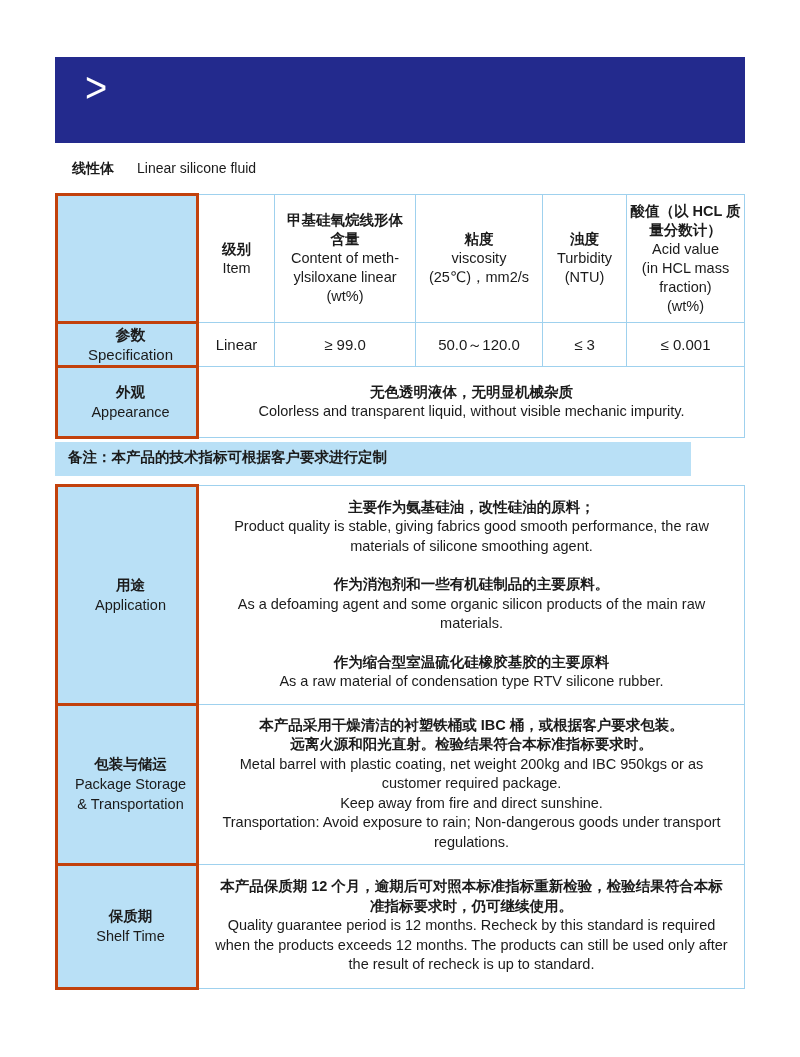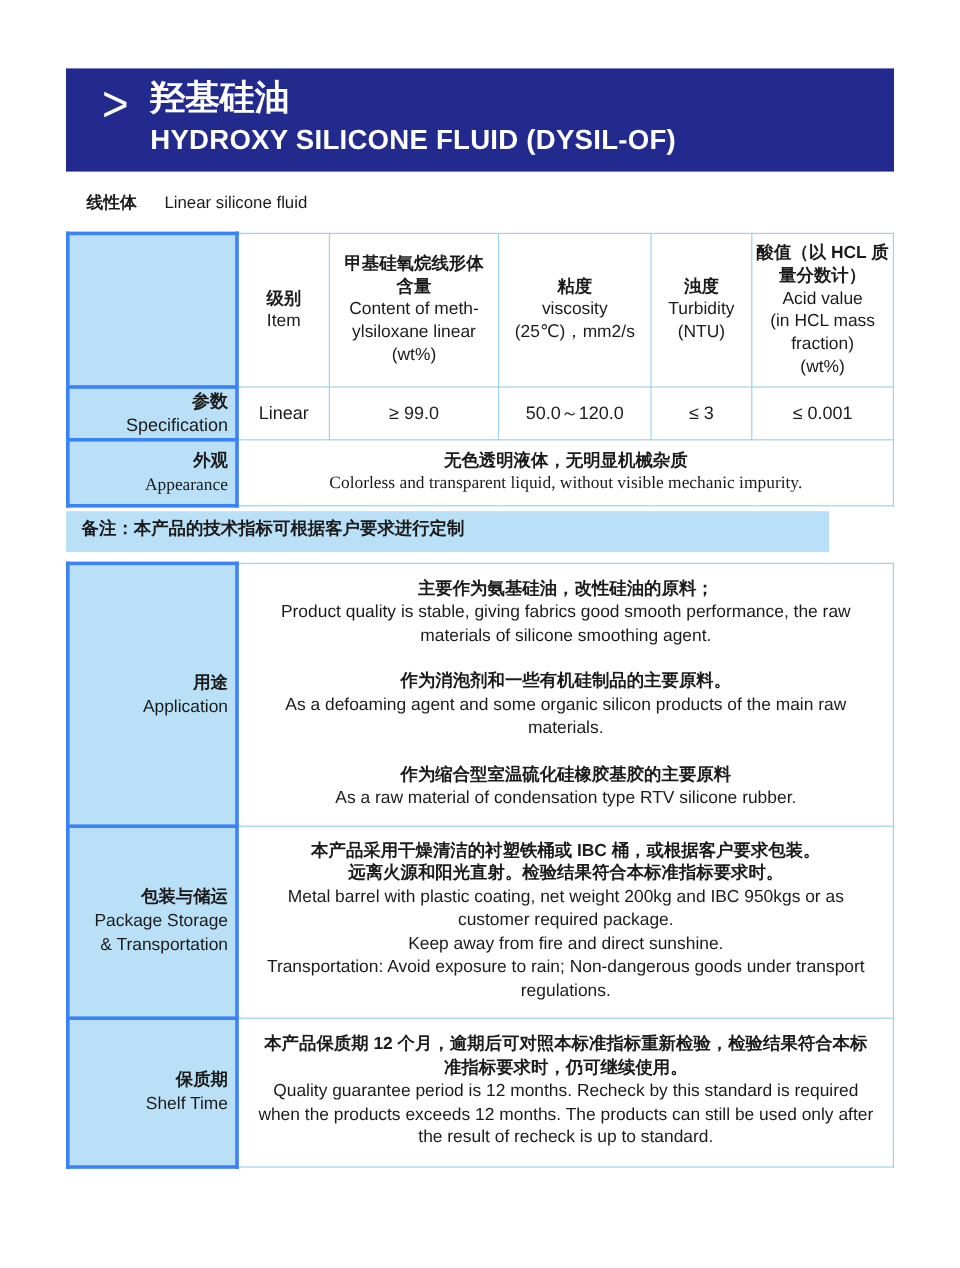--- a/index.html
+++ b/index.html
@@ -9,48 +9,44 @@
         background:#232a8d;color:#fff;display:flex;align-items:flex-start;box-sizing:border-box;}
   .chevron{font-size:38px;line-height:1;margin:12px 0 0 30px;font-weight:400;transform:scaleY(1.1);}
   .band-text{margin-left:18px;}
   .title-zh{font-size:29px;font-weight:700;margin-top:8px;line-height:1.2;}
   .title-en{font-size:23px;font-weight:700;margin-top:3px;letter-spacing:0.2px;}
   .subtitle{position:absolute;left:72px;top:160px;font-size:14px;}
   .subtitle .zh{font-weight:700;margin-right:23px;}
   .sheet{position:absolute;left:55px;top:193px;width:688px;}
   table.spec{border-collapse:collapse;width:688px;table-layout:fixed;font-size:14.5px;}
   table.spec td{vertical-align:middle;box-sizing:border-box;}
-  td.lbl{background:#b9e0f6;border:3px solid #3b82f6;padding:0 6px 0 13px;
-         text-align:right;line-height:20px;}
+  td.lbl{background:#b9e0f6;border:3px solid #c2410c;padding:0 6px 0 13px;
+         text-align:center;line-height:20px;}
   td.c{background:#ffffff;border:1px solid #9fd1ee;text-align:center;line-height:19px;}
   td.c.left{text-align:center;padding:8px 14px;}
   tr.r-head{height:128px;}
   tr.r-spec{height:44px;font-size:15px;}
-  tr.r-appear{height:55px;font-family:Liberation Serif, serif;}
+  tr.r-appear{height:71px;}
   tr.r-app{height:219px;}
   tr.r-pack{height:160px;}
   tr.r-shelf{height:124px;}
   .zh{font-weight:600;}
   .lines{white-space:pre-line;}
   .remark{margin-top:3px;background:#b9e0f6;padding:6px 13px 8px;line-height:19.5px;
           font-size:14.5px;box-sizing:border-box;width:636px;}
   .t2{margin-top:8px;}
   .t2 td.c{line-height:19.5px;}
   .para{margin:0 0 19px 0;}
   .para:last-child{margin:0;}
 </style>
 </head>
 <body>
 
 <div class="band">
   <span class="chevron">&gt;</span>
-  <div class="band-text">
-    <div class="title-zh">羟基硅油</div>
-    <div class="title-en">HYDROXY SILICONE FLUID (DYSIL-OF)</div>
-  </div>
 </div>
 
 <div class="subtitle">
   <span class="zh">线性体</span><span>Linear silicone fluid</span>
 </div>
 
 <div class="sheet">
 
   <table class="spec">
     <colgroup>

